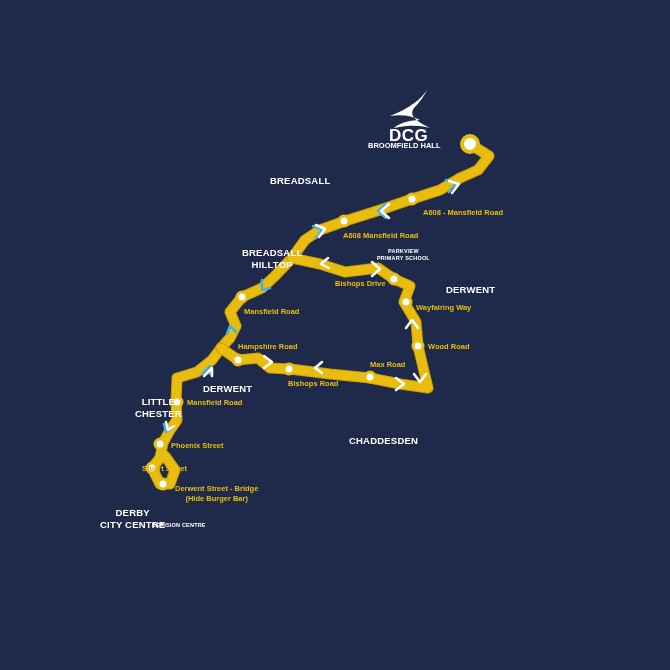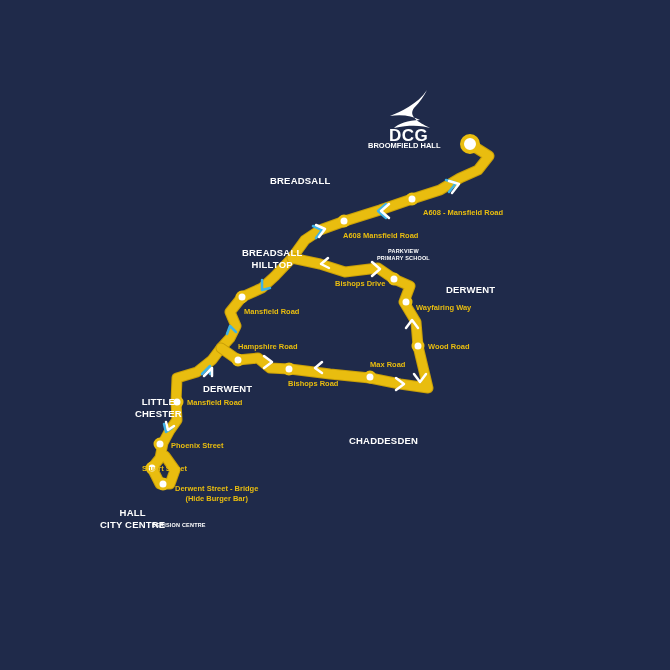--- a/index.html
+++ b/index.html
@@ -84,21 +84,21 @@
   <div>HILLTOP</div>
 </div>
 <div class="lbl area" style="left:430px; top:284px;">DERWENT</div>
 <div class="lbl area" style="left:187px; top:383px;">DERWENT</div>
 <div class="lbl area" style="left:119px; top:396px;">
   <div>LITTLE</div>
   <div>CHESTER</div>
 </div>
 <div class="lbl area" style="left:333px; top:435px;">CHADDESDEN</div>
 <div class="lbl area" style="left:84px; top:507px;">
-  <div>HALL</div>
+  <div>DERBY</div>
   <div>CITY CENTRE</div>
 </div>
 
 <div class="lbl poi" style="left:377px; top:248px;">
   <div>PARKVIEW</div>
   <div>PRIMARY SCHOOL</div>
 </div>
 <div class="lbl poi" style="left:152px; top:522px;">DERISION CENTRE</div>
 
 <div class="lbl stop-lbl" style="left:423px; top:208px;">A608 - Mansfield Road</div>

